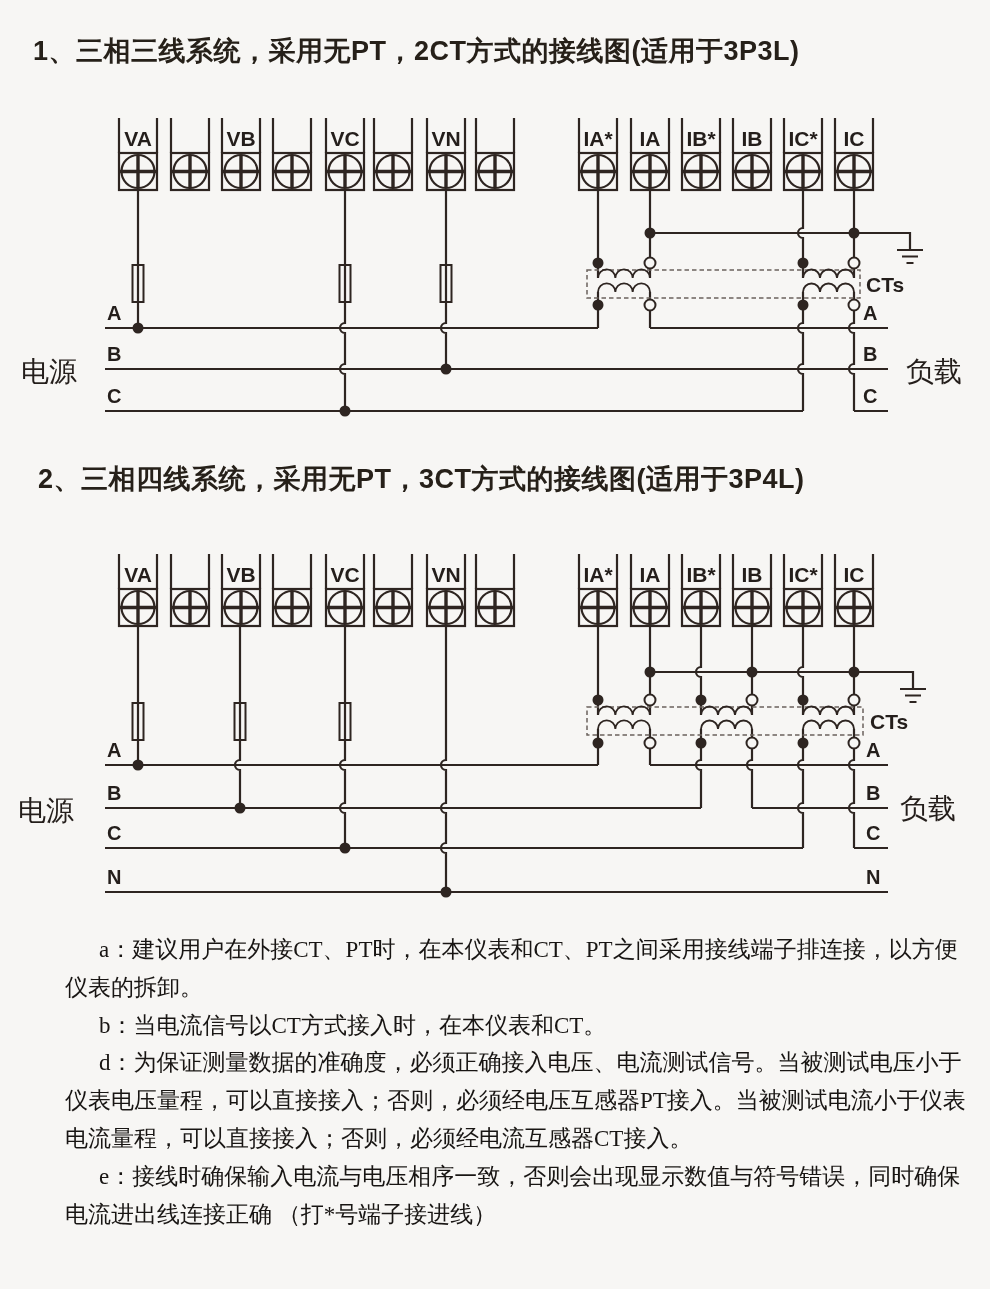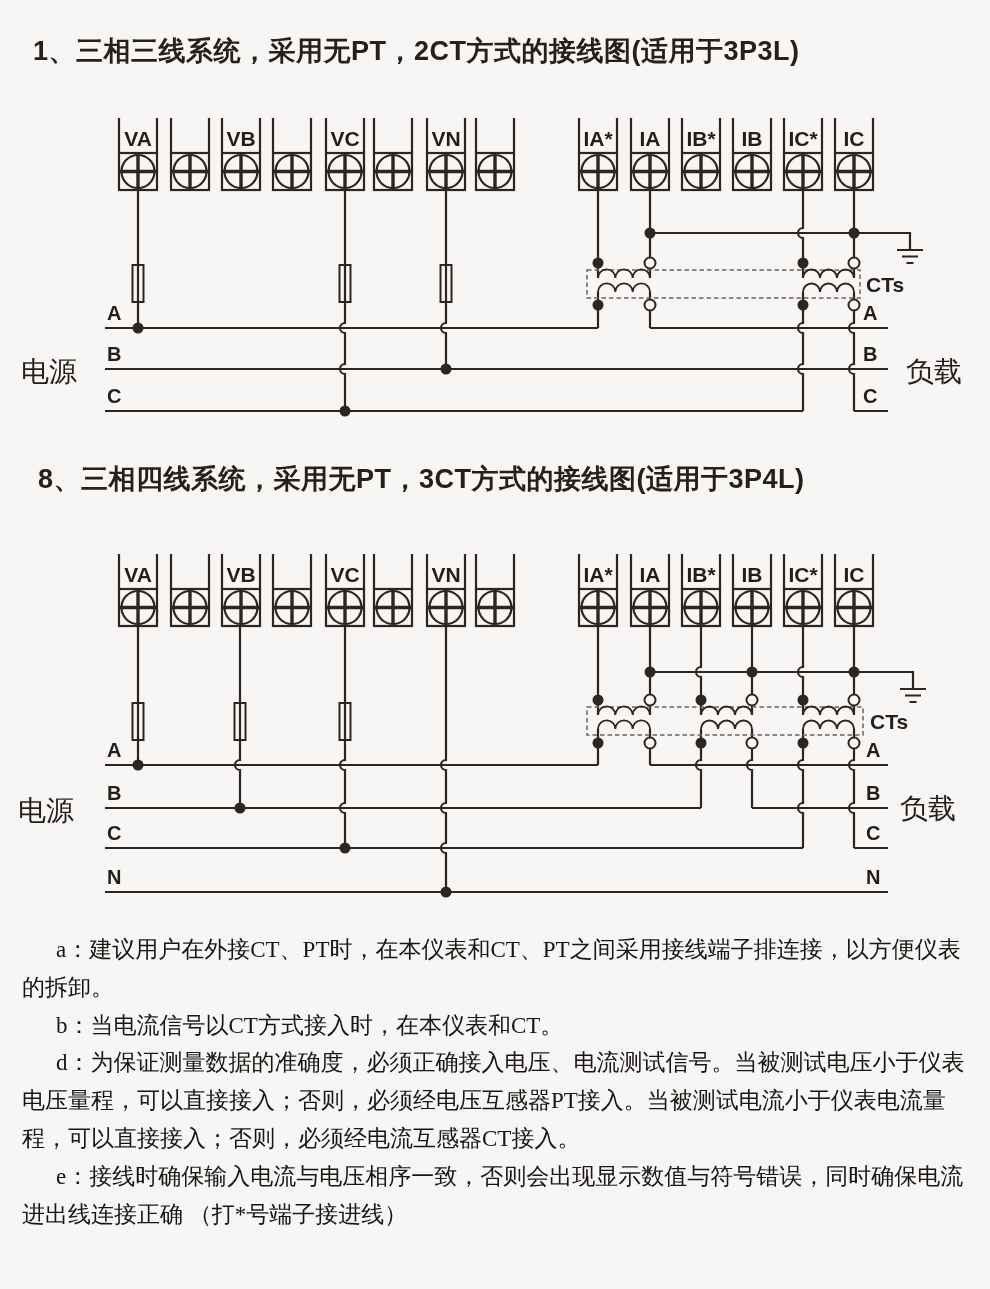--- a/index.html
+++ b/index.html
@@ -38,21 +38,21 @@
   .ctlabel{font:600 21px "Liberation Sans",sans-serif;}
   .cjk{font-family:"Liberation Serif",serif;font-size:28px;}
 
   
   #notes{
     position:absolute;left:22px;top:931px;width:950px;
     font-family:"Liberation Serif",serif;
     font-size:23px;line-height:37.8px;color:#181513;
   }
   #notes p{margin:0;}
-  #notes p.item{text-indent:34px;}
+  #notes p.item{text-indent:34px;margin-left:43px;}
 </style>
 </head>
 <body>
 
 <div id="title1" class="title">1、三相三线系统，采用无PT，2CT方式的接线图(适用于3P3L)</div>
 
 <svg id="svg1" width="990" height="365" viewBox="0 85 990 365">
   <defs>
     <g id="term">
       <path class="tpart" d="M -19 -35 V 0 M 19 -35 V 0"></path>
@@ -157,21 +157,21 @@
     <text class="buslabel" x="107" y="361">B</text>
     <text class="buslabel" x="107" y="403">C</text>
     <text class="buslabel" x="863" y="320">A</text>
     <text class="buslabel" x="863" y="361">B</text>
     <text class="buslabel" x="863" y="403">C</text>
   </g>
   <text class="cjk" x="21" y="381">电源</text>
   <text class="cjk" x="906" y="381">负载</text>
 </svg>
 
-<div id="title2" class="title">8、三相四线系统，采用无PT，3CT方式的接线图(适用于3P4L)</div>
+<div id="title2" class="title">2、三相四线系统，采用无PT，3CT方式的接线图(适用于3P4L)</div>
 
 <svg id="svg2" width="990" height="395" viewBox="0 525 990 395">
   <g>
     <use href="#term" x="138" y="589"></use>
     <use href="#term" x="190" y="589"></use>
     <use href="#term" x="241" y="589"></use>
     <use href="#term" x="292" y="589"></use>
     <use href="#term" x="345" y="589"></use>
     <use href="#term" x="393" y="589"></use>
     <use href="#term" x="446" y="589"></use>

